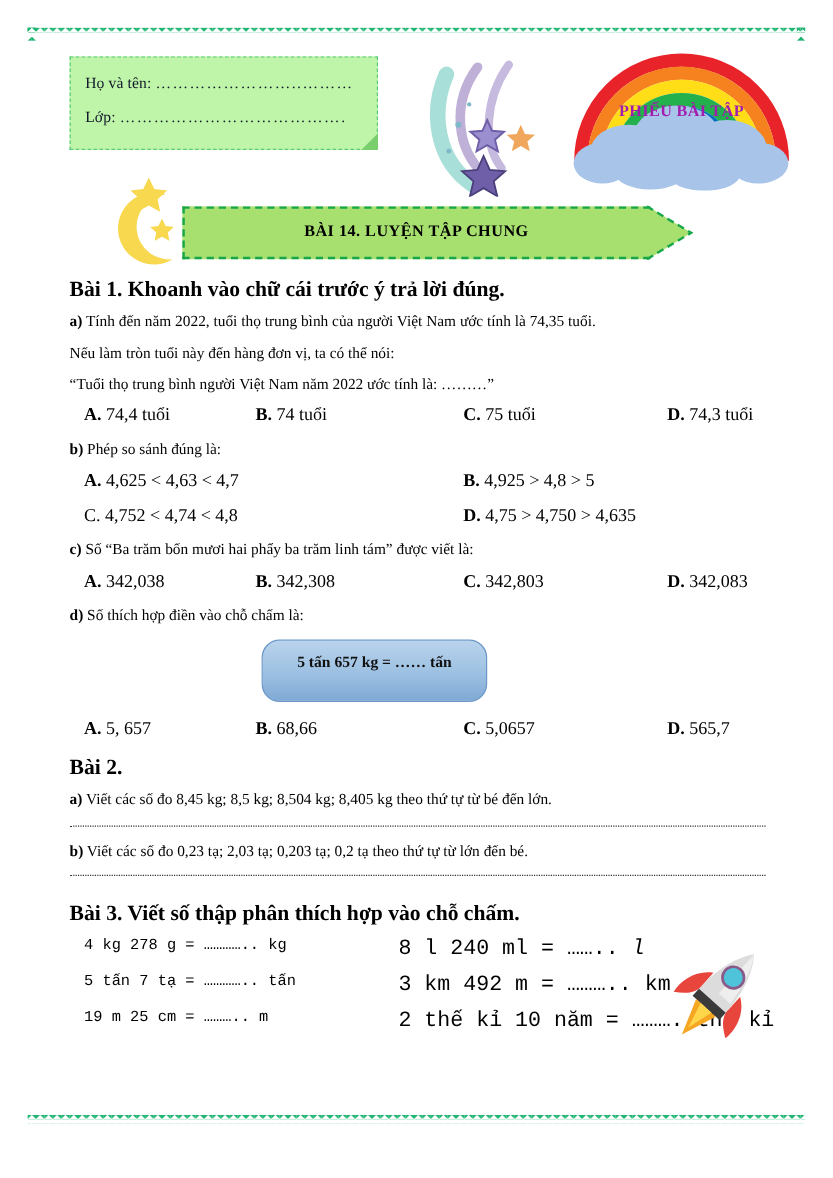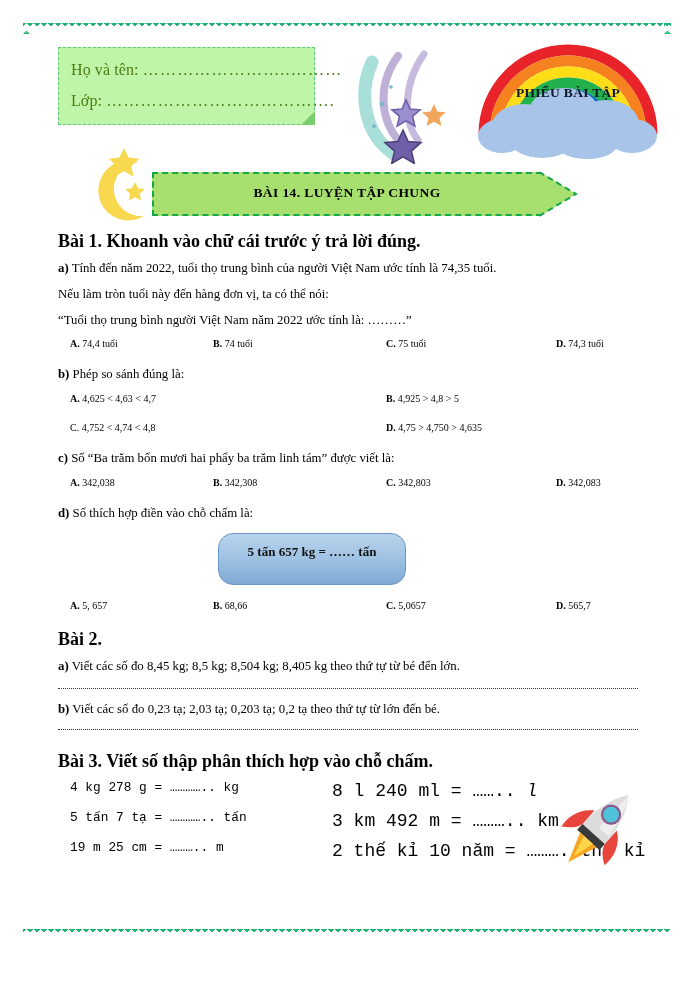--- a/index.html
+++ b/index.html
@@ -62,22 +62,22 @@
     box-sizing: border-box;
   }
   #name-box .fold {
     position: absolute;
     right: -1px; bottom: -1px;
     width: 0; height: 0;
     border-left: 14px solid transparent;
     border-bottom: 14px solid #79cf6e;
   }
   .name-line {
-    color: #4d7c0f;
-    font-size: 16px;
+    color: #0f172a;
+    font-size: 13px;
     margin: 13px 0 0 12px;
     white-space: nowrap;
     letter-spacing: .1px;
   }
   .name-line .dots { letter-spacing: 1.2px; }
 
   
   #shooting-star {
     position: absolute;
     left: 358px; top: 42px;
@@ -91,21 +91,21 @@
     width: 192px; height: 133px;
   }
   #logo .logo-text {
     position: absolute;
     left: 0; right: 0; top: 58px;
     text-align: center;
     font-family: "Liberation Serif", serif;
     font-weight: bold;
     font-size: 13.5px;
     line-height: 17px;
-    color: #0f172a;
+    color: #a21caf;
     letter-spacing: .3px;
     z-index: 3;
   }
 
   
   #moon {
     position: absolute;
     left: 88px; top: 146px;
     width: 74px; height: 84px;
   }
@@ -167,21 +167,21 @@
   }
   .q-line .lbl { font-weight: bold; }
 
   .opt-row {
     position: relative;
     height: 16px;
     margin: 0 0 13px 0;
   }
   .opt {
     position: absolute;
-    font-size: 10px;
+    font-size: 15px;
     white-space: nowrap;
   }
   .opt b { font-weight: bold; }
   .opt.plain b { font-weight: normal; }
   .c1 { left: 12px; }
   .c2 { left: 155px; }
   .c3 { left: 328px; }
   .c4 { left: 498px; }
   .h1 { left: 12px; }
   .h2 { left: 328px; }

